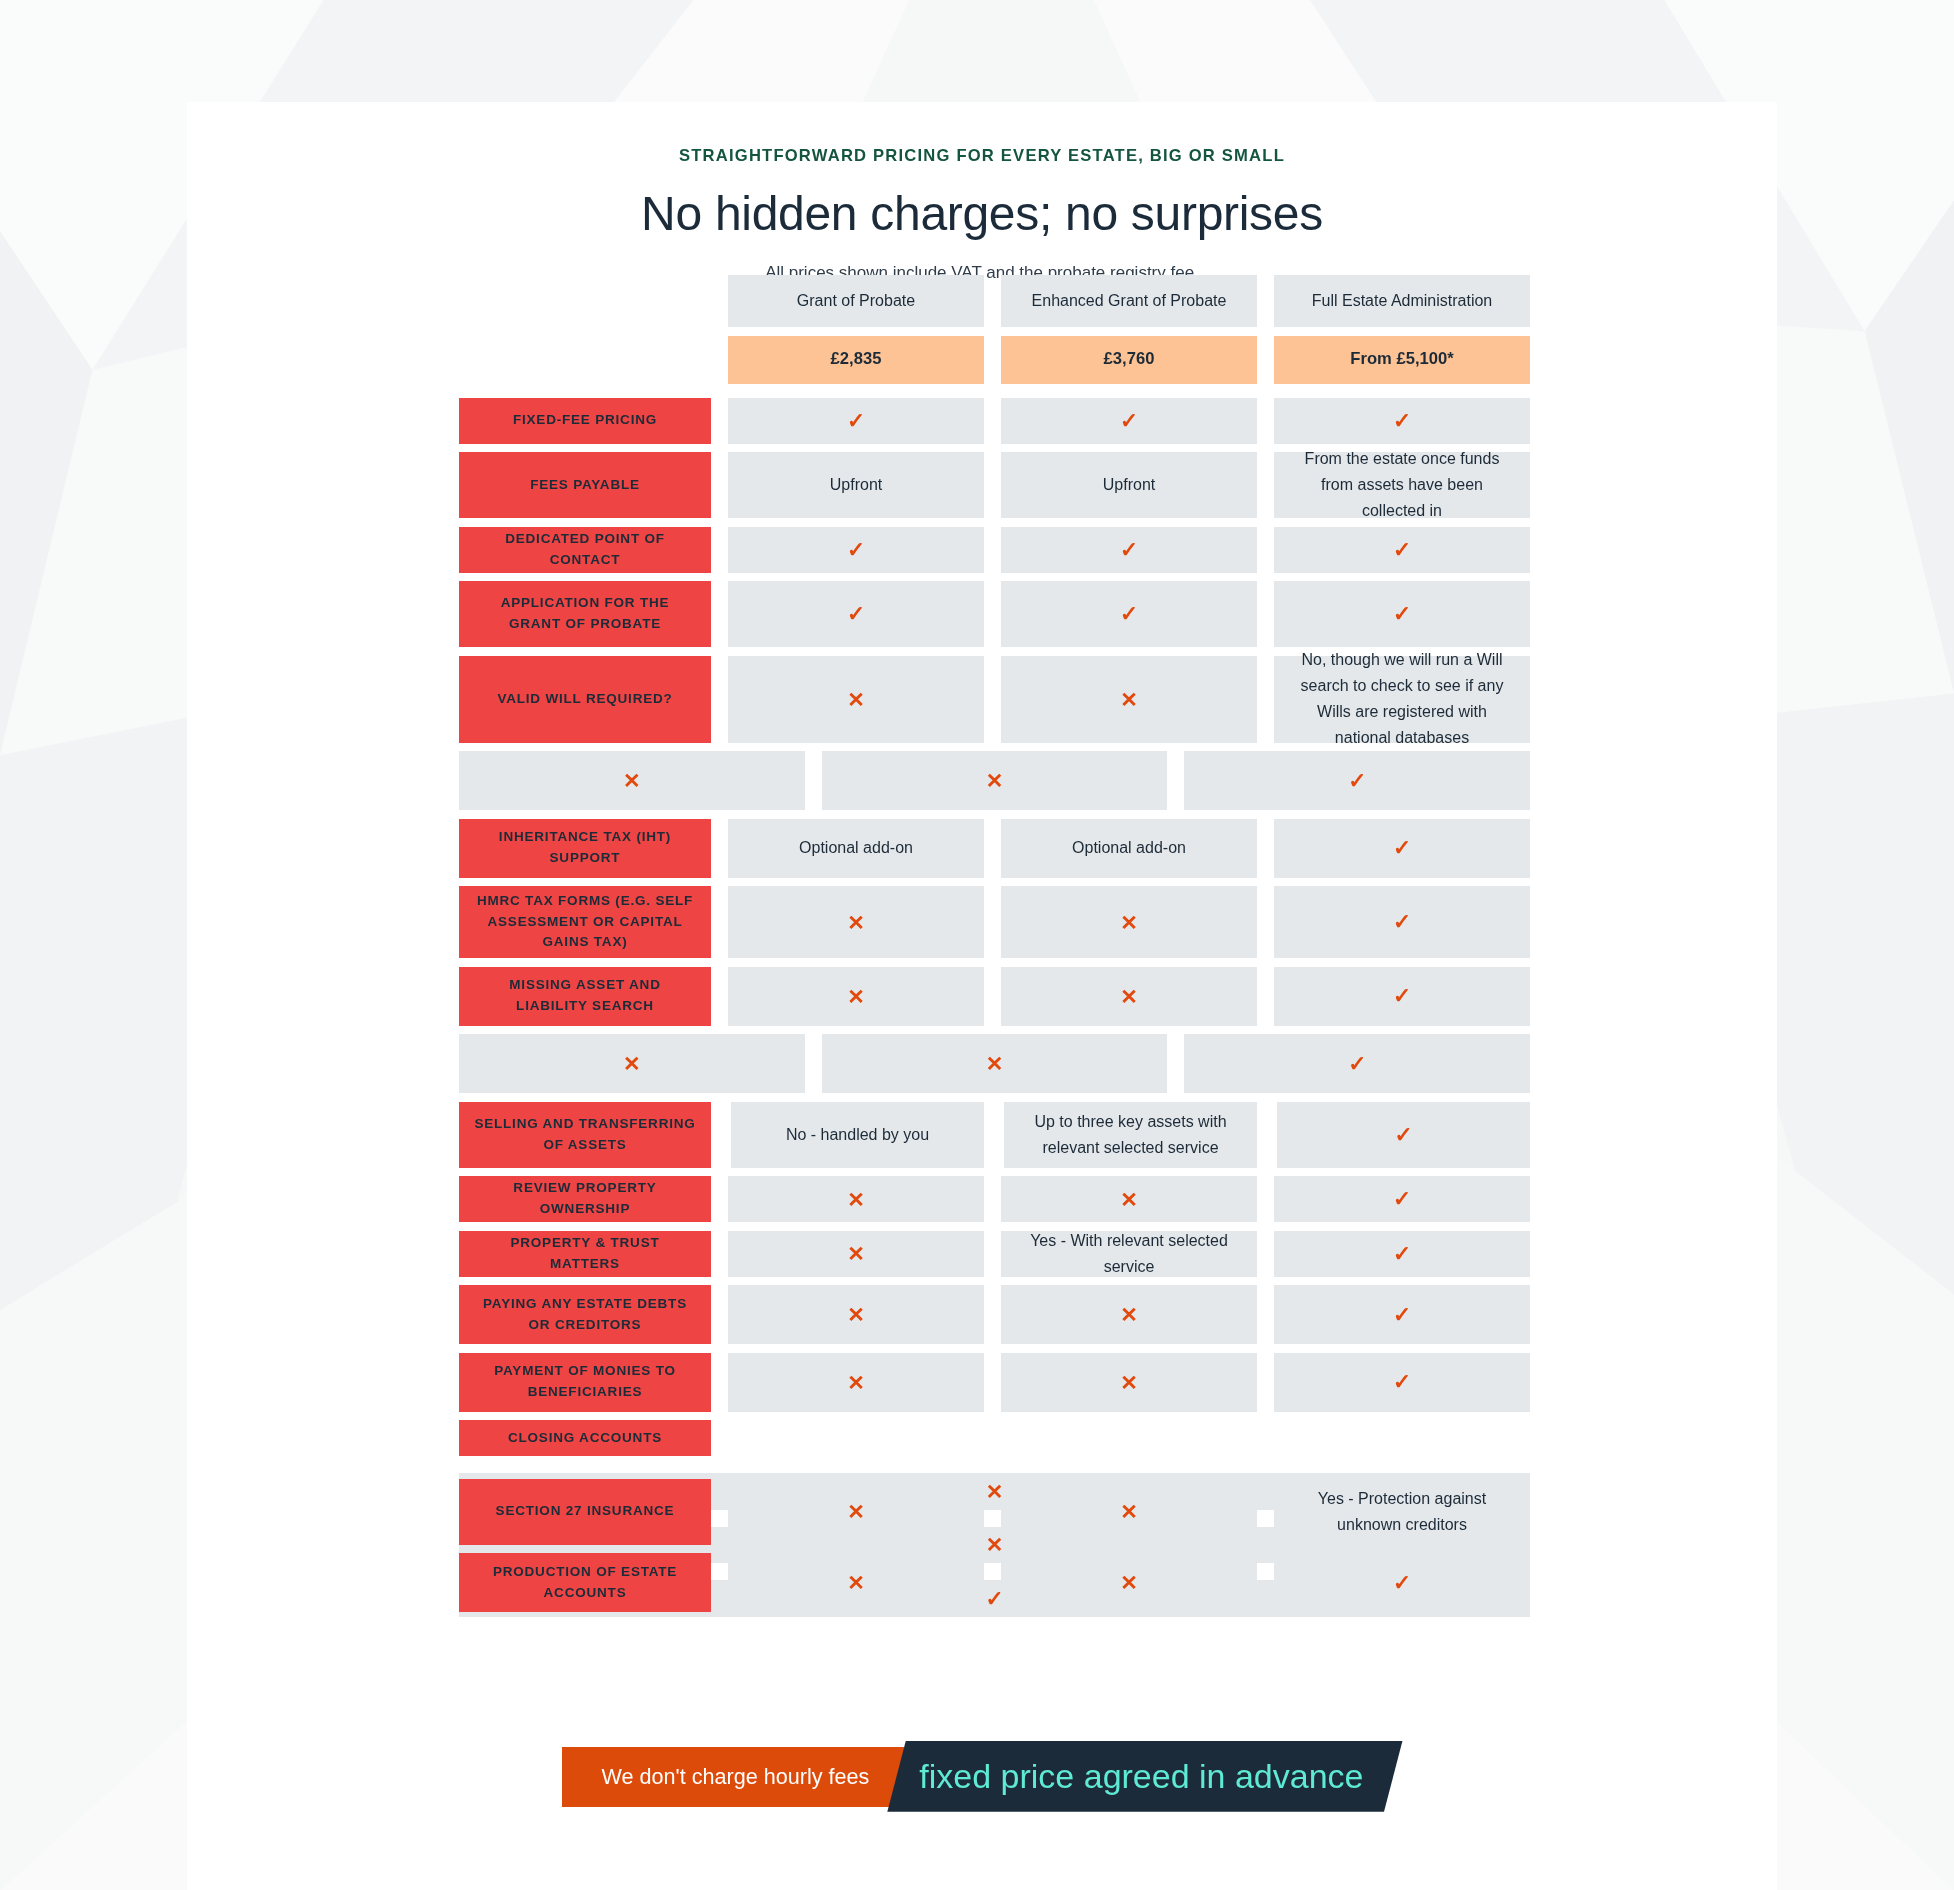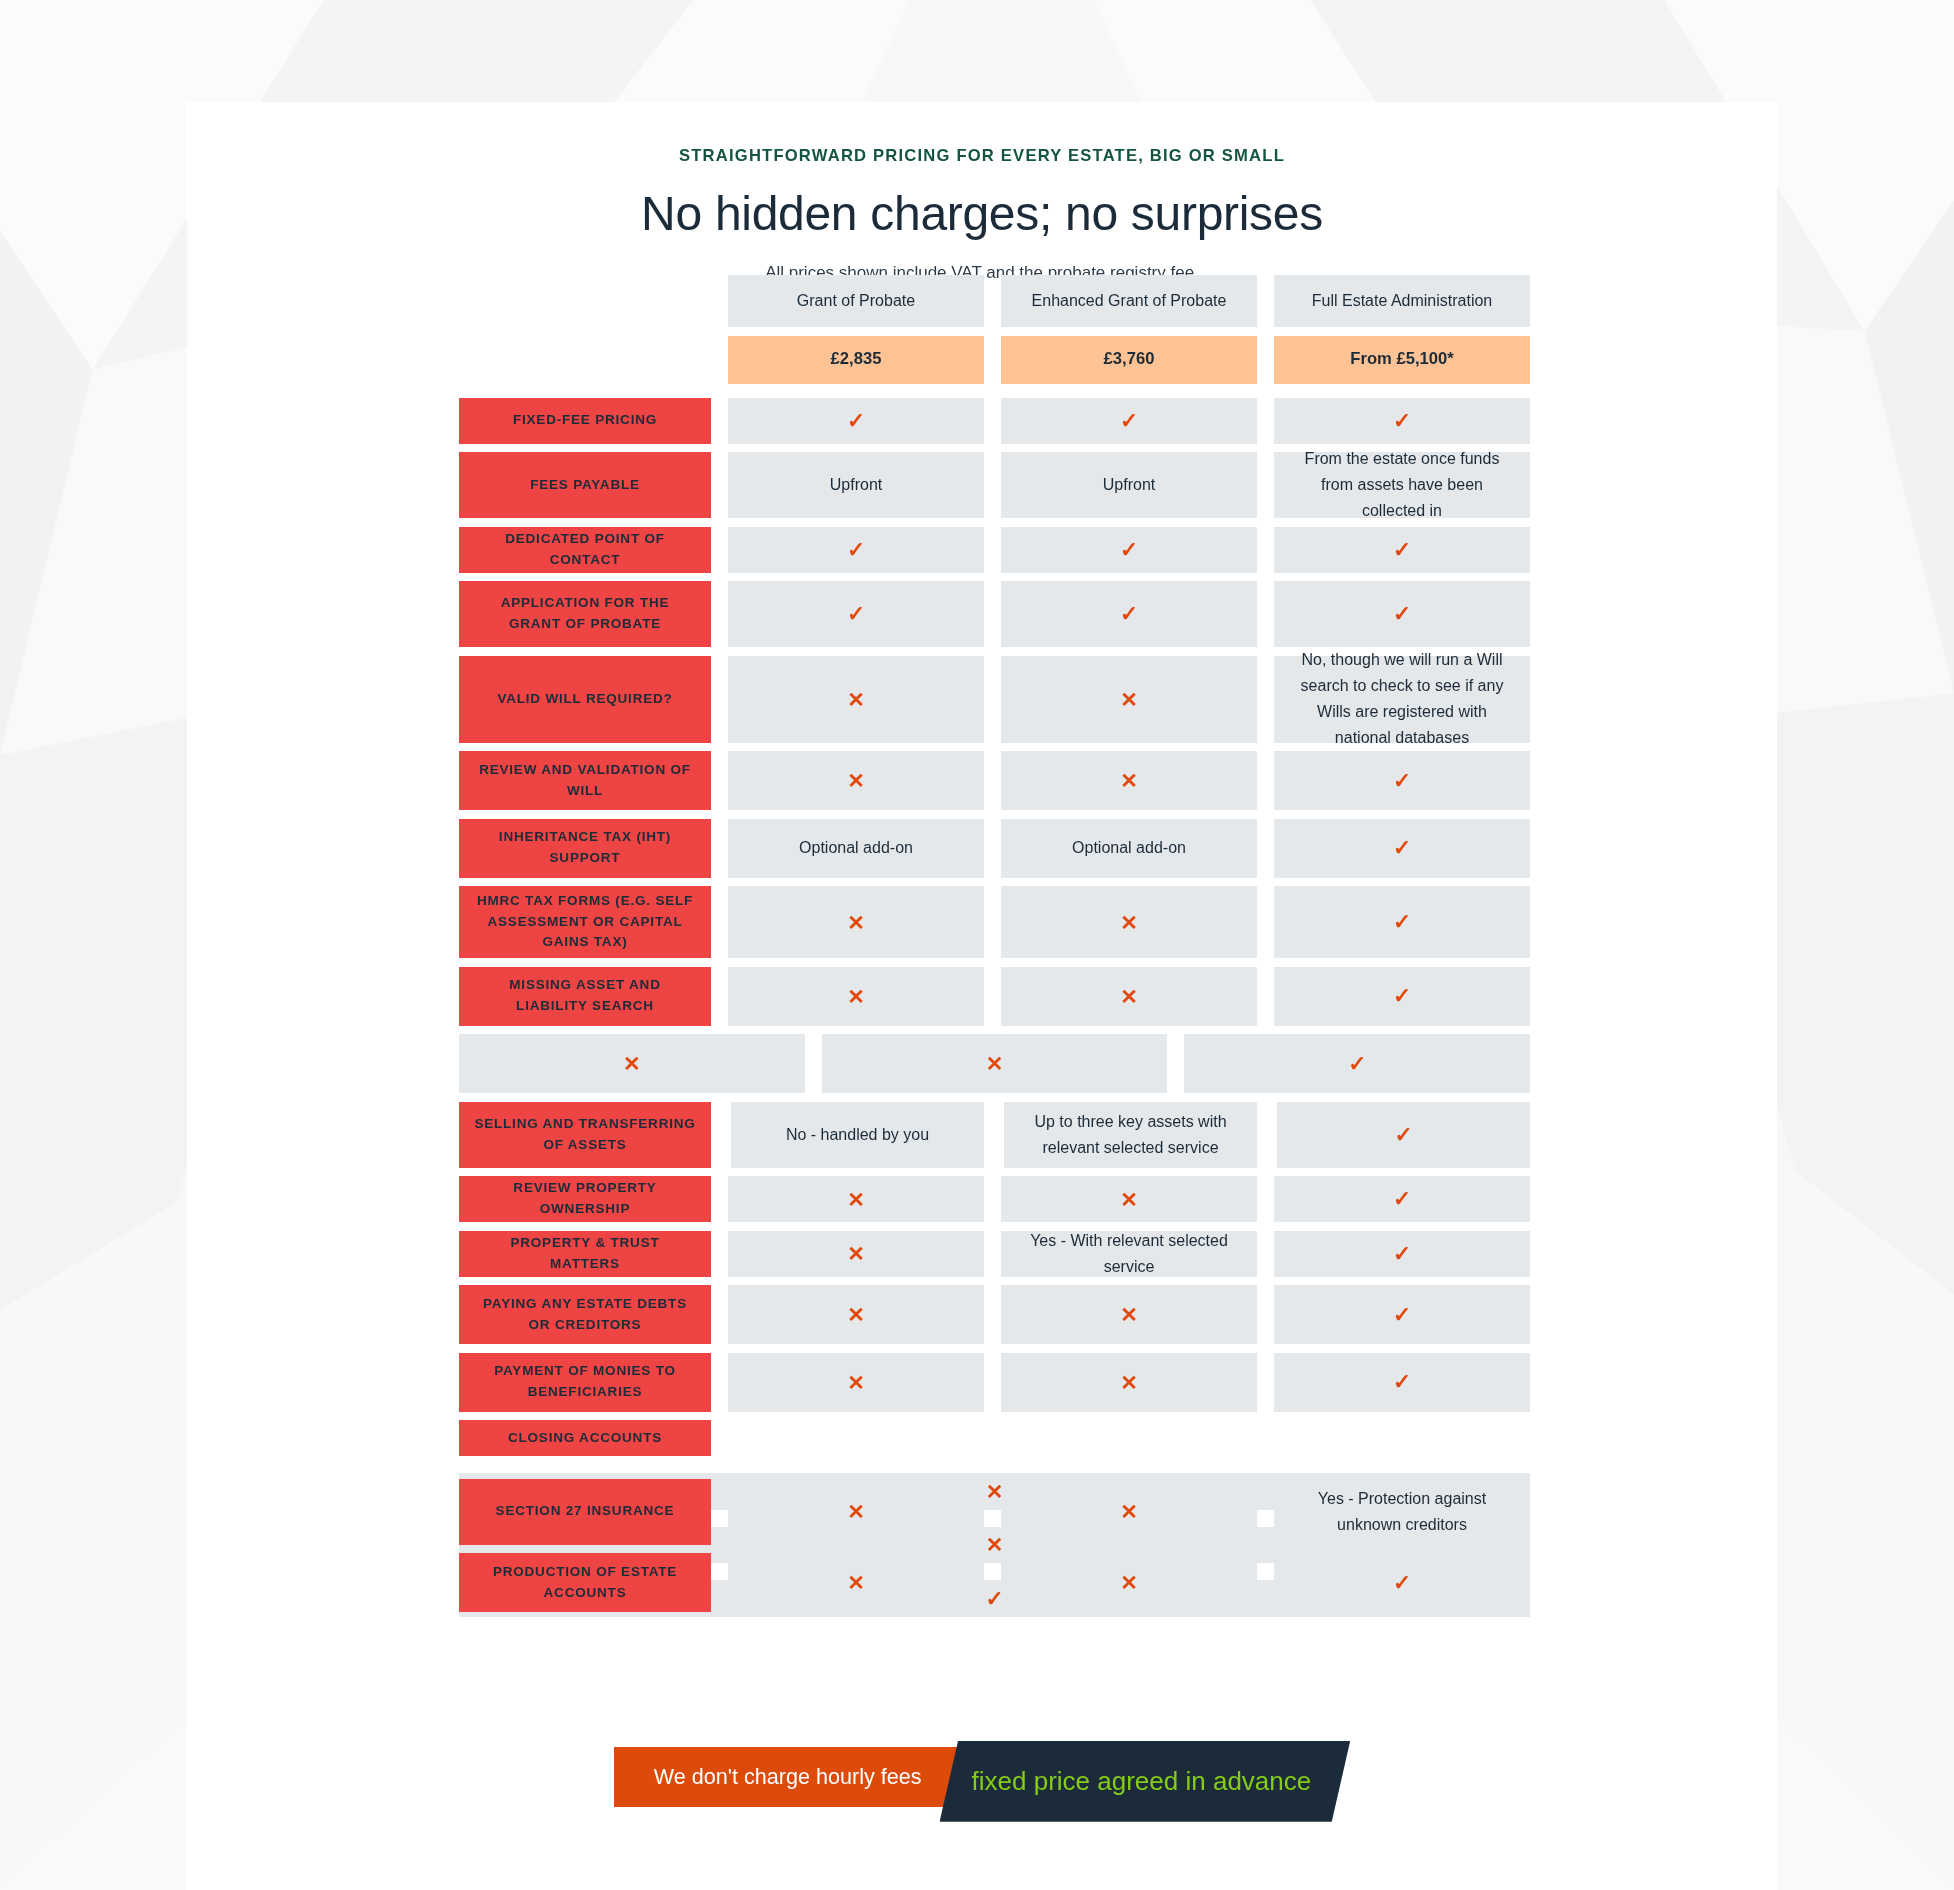--- a/index.html
+++ b/index.html
@@ -142,23 +142,23 @@
     height: 60px;
     display: flex;
     align-items: center;
     justify-content: center;
     padding: 0 35px 0 40px;
     position: relative;
     z-index: 1;
   }
   #tag-right {
     background: #1c2b3a;
-    color: #84cc16;
-    font-size: 26px;
-    height: 81px;
+    color: #5eead4;
+    font-size: 34px;
+    height: 71px;
     display: flex;
     align-items: center;
     justify-content: center;
     padding: 0 39px 0 32px;
     margin-left: -17px;
     margin-top: -6.2px;
     clip-path: polygon(18.5px 0, 100% 0, calc(100% - 18.5px) 100%, 0 100%);
     position: relative;
     z-index: 2;
   }
@@ -286,23 +286,20 @@
           <span class="glyph-cross">✕</span>
         </div>
         <div class="cell-val">
           <span class="glyph-cross">✕</span>
         </div>
         <div class="cell-val">
           <span>No, though we will run a Will search to check to see if any Wills are registered with national databases</span>
         </div>
       </div>
       <div class="trow" style="height: 59px;">
-        <div class="cell-label">
-          <span>REVIEW AND VALIDATION OF WILL</span>
-        </div>
         <div class="cell-val">
           <span class="glyph-cross">✕</span>
         </div>
         <div class="cell-val">
           <span class="glyph-cross">✕</span>
         </div>
         <div class="cell-val">
           <span class="glyph-check">✓</span>
         </div>
       </div>

